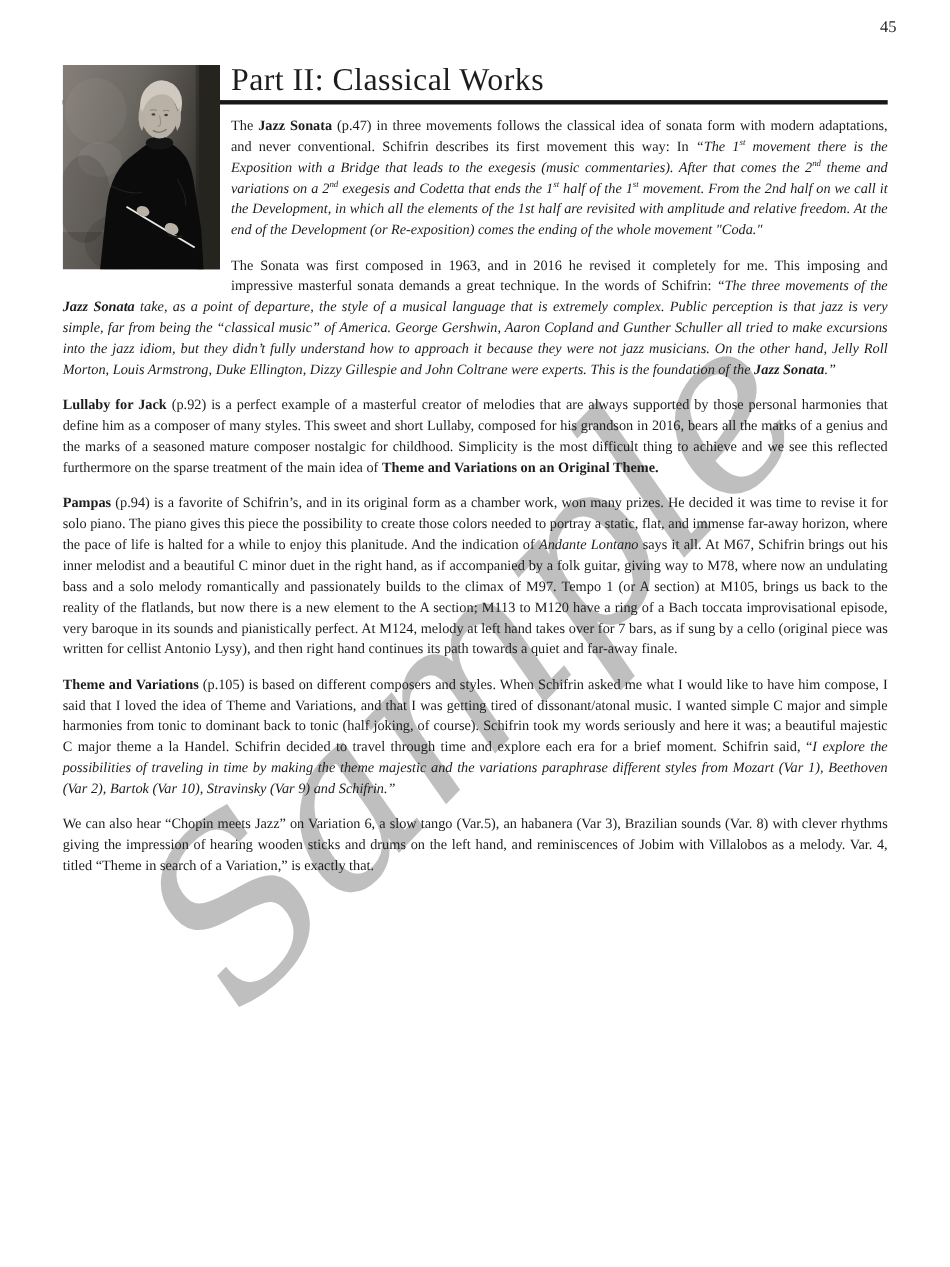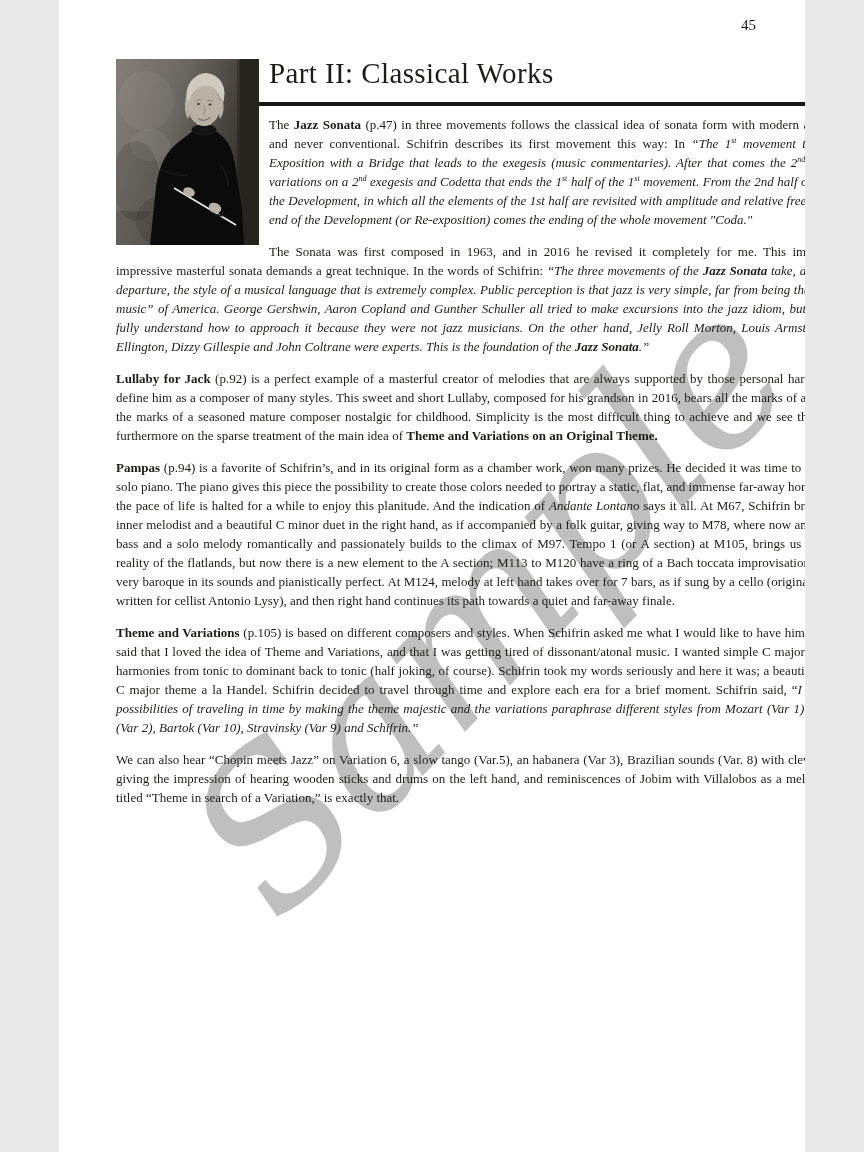--- a/index.html
+++ b/index.html
@@ -1,17 +1,17 @@
 <!DOCTYPE html>
 <html><head>
 <meta charset="utf-8">
 <style>
   html,body{margin:0;padding:0;background:#e9e9e9;}
   .page{
-    position:relative; width:746px; height:1152px; margin:0 auto;
+    position:relative; width:864px; height:1152px; margin:0 auto;
     background:#ffffff; overflow:hidden;
     font-family:"Liberation Serif", serif; color:#1d1c1a;
   }
   .page-number{
     position:absolute; top:17px; right:49px;
     font-size:15px; z-index:2;
   }
   .watermark{
     position:absolute; left:429px; top:606px;
     transform:translate(-50%,-50%) rotate(-46deg);
@@ -22,21 +22,21 @@
   .content{
     position:absolute; left:57px; top:56px; width:750px; z-index:1;
   }
   .photo{
     float:left; width:143px; height:186px;
     margin:3px 10px 16px 0; padding:0; position:relative;
   }
   .photo svg{display:block; width:143px; height:186px;}
   .title{
     font-size:29px; font-weight:normal; line-height:1.15;
-    margin:0 0 9px 0; padding:1px 0 12px 2px;
+    margin:0 0 9px 0; padding:1px 0 1px 2px;
     border-bottom:4px solid #171717; letter-spacing:0.4px;
   }
   .paragraphs p{
     margin:0 0 13px 0; text-align:justify;
     font-size:13px; line-height:19px;
   }
   .r-b{font-weight:bold;}
   .r-i{font-style:italic;}
   .r-sup{vertical-align:super; font-size:62%; line-height:0;}
 </style>

